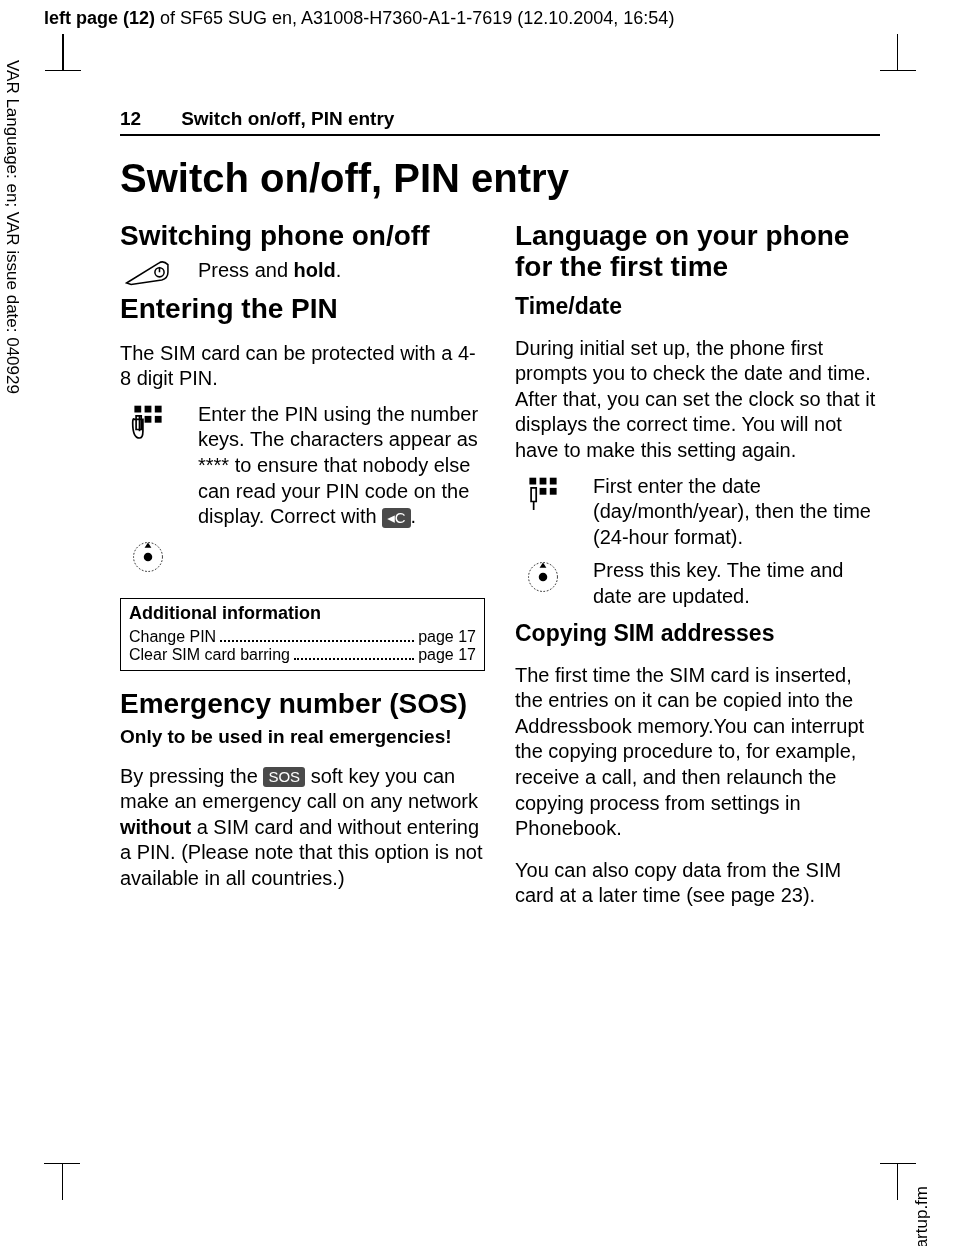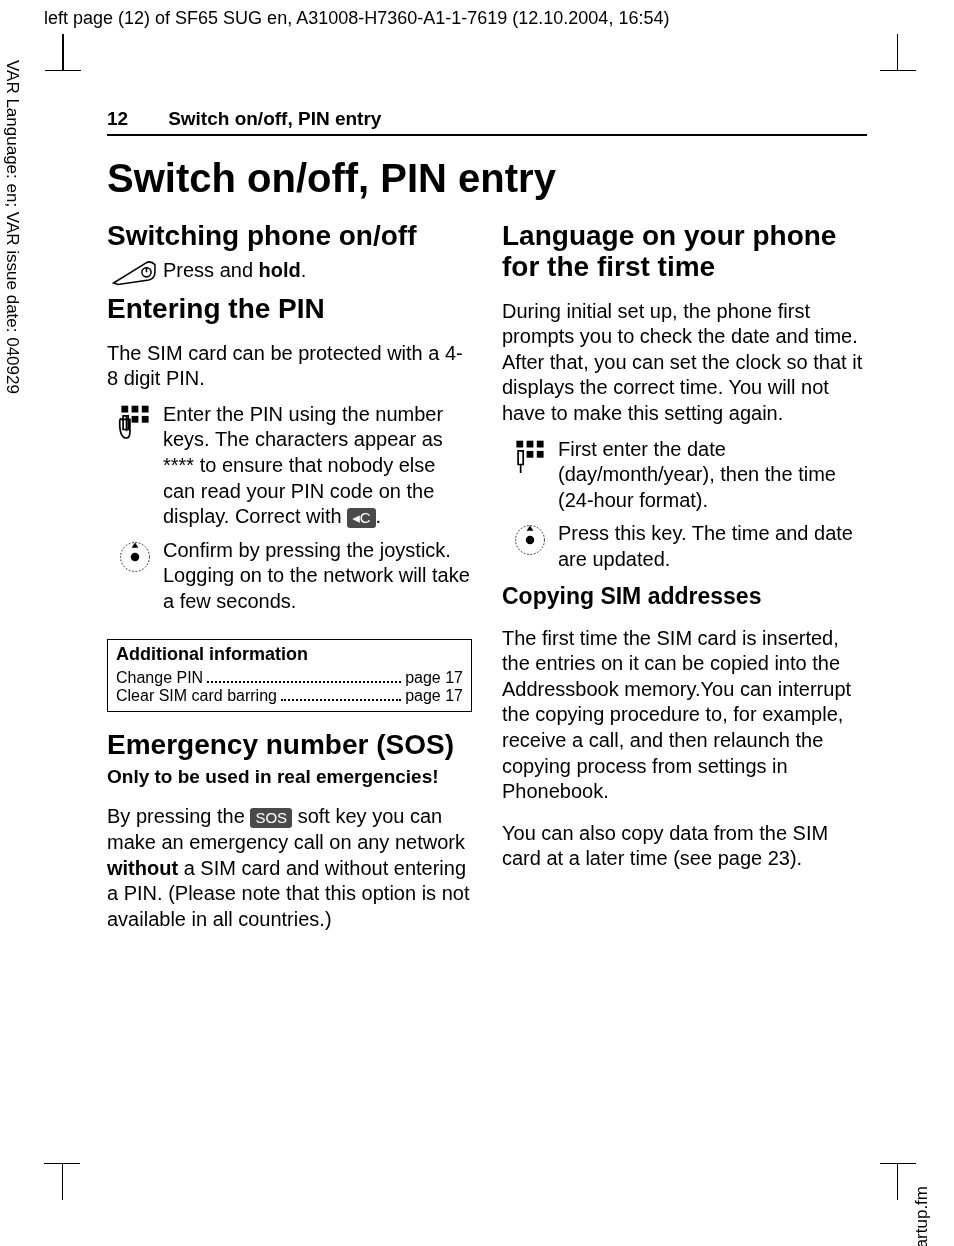--- a/index.html
+++ b/index.html
@@ -10,21 +10,21 @@
     color: #000;
     width: 954px;
     height: 1246px;
     position: relative;
   }
   .top-header {
     padding: 8px 0 0 44px;
     font-size: 18px;
     font-weight: 400;
   }
-  .top-header b { font-weight: 400; text-align: right; }
+  .top-header b { font-weight: 700; text-align: right; }
   .crop-tl, .crop-tr, .crop-bl, .crop-br {
     position: absolute;
     width: 36px; height: 36px;
   }
   .crop-tl { top: 34px; left: 62px; border-left: 1px solid #000; border-top: 1px solid #000; border-top:none;}
   .crop-tl::after{content:"";position:absolute;left:0;top:0;width:1px;height:36px;background:#000;}
   .crop-tl::before{content:"";position:absolute;left:-18px;top:36px;width:36px;height:1px;background:#000;}
   .crop-tr { top: 34px; right: 56px;}
   .crop-tr::after{content:"";position:absolute;right:0;top:0;width:1px;height:36px;background:#000;}
   .crop-tr::before{content:"";position:absolute;right:-18px;top:36px;width:36px;height:1px;background:#000;}
@@ -45,21 +45,21 @@
     right: 22px;
     bottom: 60px;
     font-size: 17px;
     white-space: nowrap;
     transform: rotate(-90deg);
     transform-origin: right bottom;
   }
 
   .page {
     position: absolute;
-    left: 107px;
+    left: 120px;
     top: 108px;
     width: 760px;
   }
   .running-head {
     border-bottom: 2px solid #000;
     padding-bottom: 4px;
     margin-bottom: 20px;
     display:flex;
     align-items: baseline;
     gap: 40px;
@@ -90,21 +90,21 @@
     margin: 10px 0 6px 0;
   }
   p.body {
     font-size:20px;
     line-height:1.28;
     margin: 16px 0 10px 0;
   }
 
   .icon-row {
     display:flex;
-    gap:0;
+    gap:22px;
     align-items:flex-start;
     margin:4px 0 8px 0;
   }
   .icon-cell { width:56px; flex:0 0 56px; display:flex; justify-content:center; padding-top:2px;}
   .icon-text { flex:1; font-size:20px; line-height:1.28; }
 
   .keycap {
     display:inline-block;
     background:#4a4a4a;
     color:#fff;
@@ -208,21 +208,20 @@
       </div>
 
       <div class="icon-row">
         <div class="icon-cell">
           <svg class="icon-sm" viewBox="0 0 40 40">
             <ellipse cx="20" cy="20" rx="17" ry="17" fill="none" stroke="#000" stroke-width="1" stroke-dasharray="2,2"></ellipse>
             <circle cx="20" cy="20" r="5" fill="#000"></circle>
             <polygon points="20,3 16,9 24,9" fill="#000"></polygon>
           </svg>
         </div>
-        <div class="icon-text">Confirm by pressing the joystick. Logging on to the network will take a few seconds.</div>
       </div>
 
       <div class="info-box">
         <div class="info-title">Additional information</div>
         <div class="leader-row">
           <span class="label">Change PIN</span>
           <span class="dots"></span>
           <span class="pageref">page 17</span>
         </div>
         <div class="leader-row">
@@ -234,20 +233,21 @@
 
       <h2 class="sect">Emergency number (SOS)</h2>
       <div class="warn">Only to be used in real emergencies!</div>
       <p class="body">
         <span>By pressing the </span><span class="keycap">SOS</span><span> soft key you can make an emergency call on any net­work </span><b>without</b><span> a SIM card and without entering a PIN. (Please note that this option is not available in all countries.)</span>
       </p>
     </div>
 
     <div class="col">
       <h2 class="sect">Language on your phone for the first time</h2>
+      <h3 class="sub">Time/date</h3>
       <p class="body">During initial set up, the phone first prompts you to check the date and time. After that, you can set the clock so that it displays the correct time. You will not have to make this setting again.</p>
 
       <div class="icon-row">
         <div class="icon-cell">
           <svg class="icon-sm" viewBox="0 0 40 44">
             <rect x="4" y="2" width="8" height="8" fill="#000"></rect>
             <rect x="16" y="2" width="8" height="8" fill="#000"></rect>
             <rect x="28" y="2" width="8" height="8" fill="#000"></rect>
             <rect x="16" y="14" width="8" height="8" fill="#000"></rect>
             <rect x="28" y="14" width="8" height="8" fill="#000"></rect>

